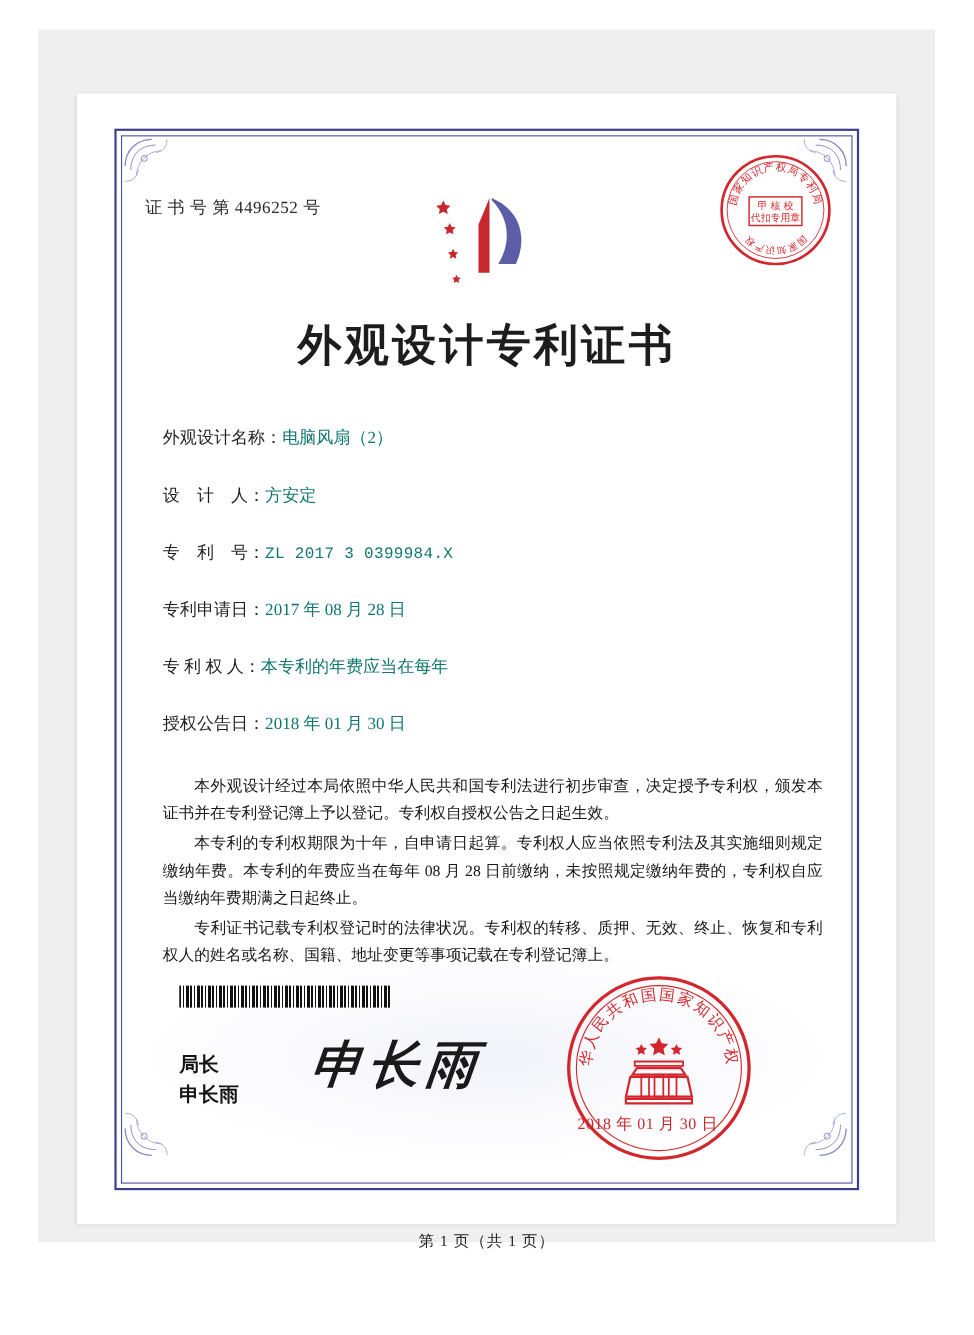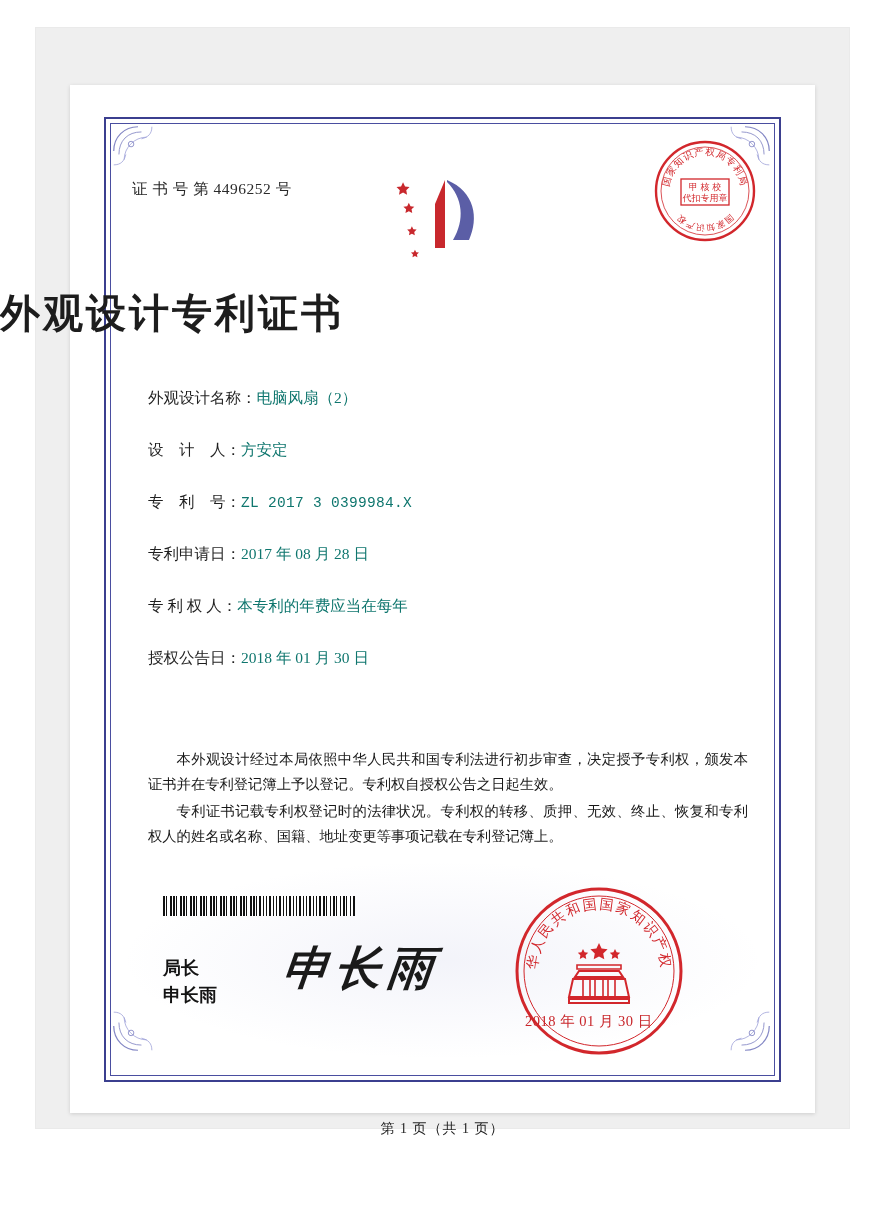--- a/index.html
+++ b/index.html
@@ -99,21 +99,21 @@
     left: 653px; top: 139px;
     width: 104px; height: 104px;
   }
   .seal-top svg { width: 100%; height: 100%; display: block; }
 
   
   .cert-title {
     position: absolute;
     left: 0; top: 286px;
     width: 885px;
-    text-align: left;
+    text-align: center;
     font-size: 40px;
     font-weight: bold;
     letter-spacing: 3px;
     color: #1d1d1d;
     font-family: "DejaVu Serif", serif;
   }
 
   
   .fields {
     position: absolute;
@@ -143,21 +143,20 @@
   
   .body-text {
     position: absolute;
     left: 148px; top: 703px;
     width: 600px;
     font-size: 14.3px;
     line-height: 25px;
     color: #181818;
     text-align: justify;
     font-family: Liberation Serif, serif;
-    margin-top: 44px;
   }
   .body-text p {
     margin: 0 0 2px 0;
     text-indent: 2em;
   }
 
   
   .barcode {
     position: absolute;
     left: 163px; top: 896px;
@@ -321,20 +320,21 @@
     <div class="field-row">
       <span class="field-label">专 利 权 人：</span><span class="field-value">本专利的年费应当在每年</span>
     </div>
     <div class="field-row">
       <span class="field-label">授权公告日：</span><span class="field-value">2018 年 01 月 30 日</span>
     </div>
   </div>
 
   <div class="body-text">
     <p>本外观设计经过本局依照中华人民共和国专利法进行初步审查，决定授予专利权，颁发本证书并在专利登记簿上予以登记。专利权自授权公告之日起生效。</p>
+    <p>本专利的专利权期限为十年，自申请日起算。专利权人应当依照专利法及其实施细则规定缴纳年费。本专利的年费应当在每年 08 月 28 日前缴纳，未按照规定缴纳年费的，专利权自应当缴纳年费期满之日起终止。</p>
     <p>专利证书记载专利权登记时的法律状况。专利权的转移、质押、无效、终止、恢复和专利权人的姓名或名称、国籍、地址变更等事项记载在专利登记簿上。</p>
   </div>
 
   <div class="barcode"></div>
 
   <div class="sig-label">
     <div>局长</div>
     <div>申长雨</div>
   </div>
   <div class="sig-hand">申长雨</div>

